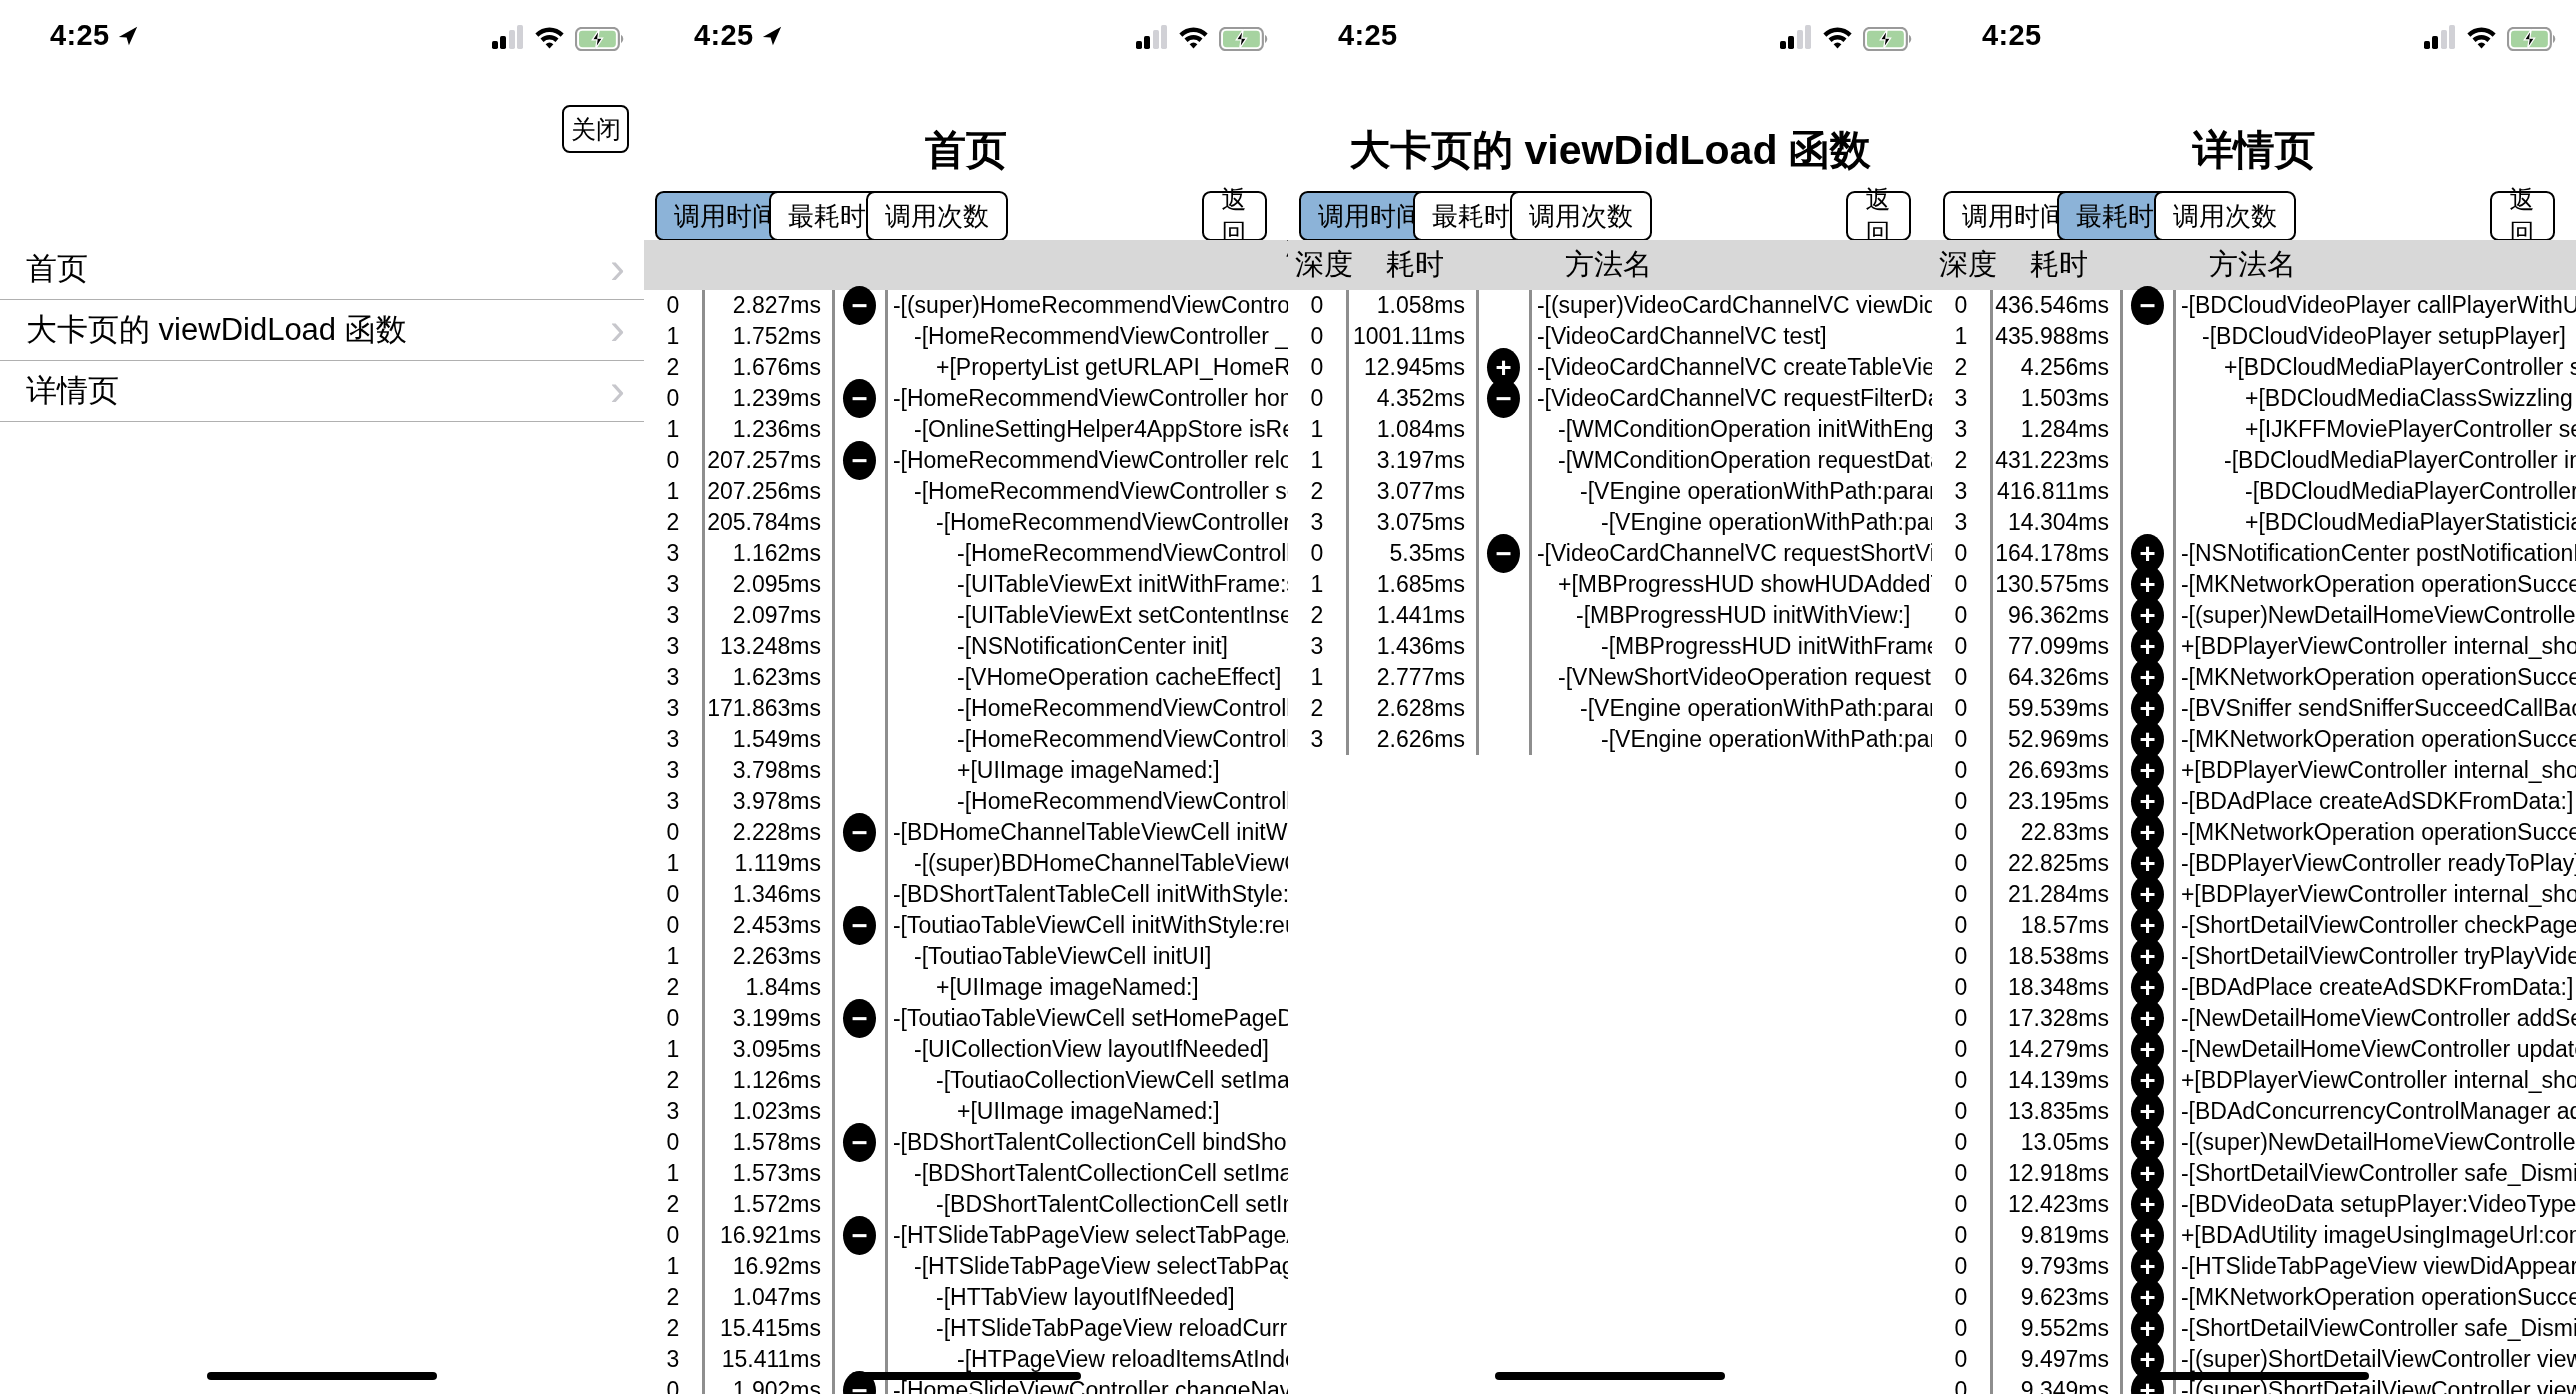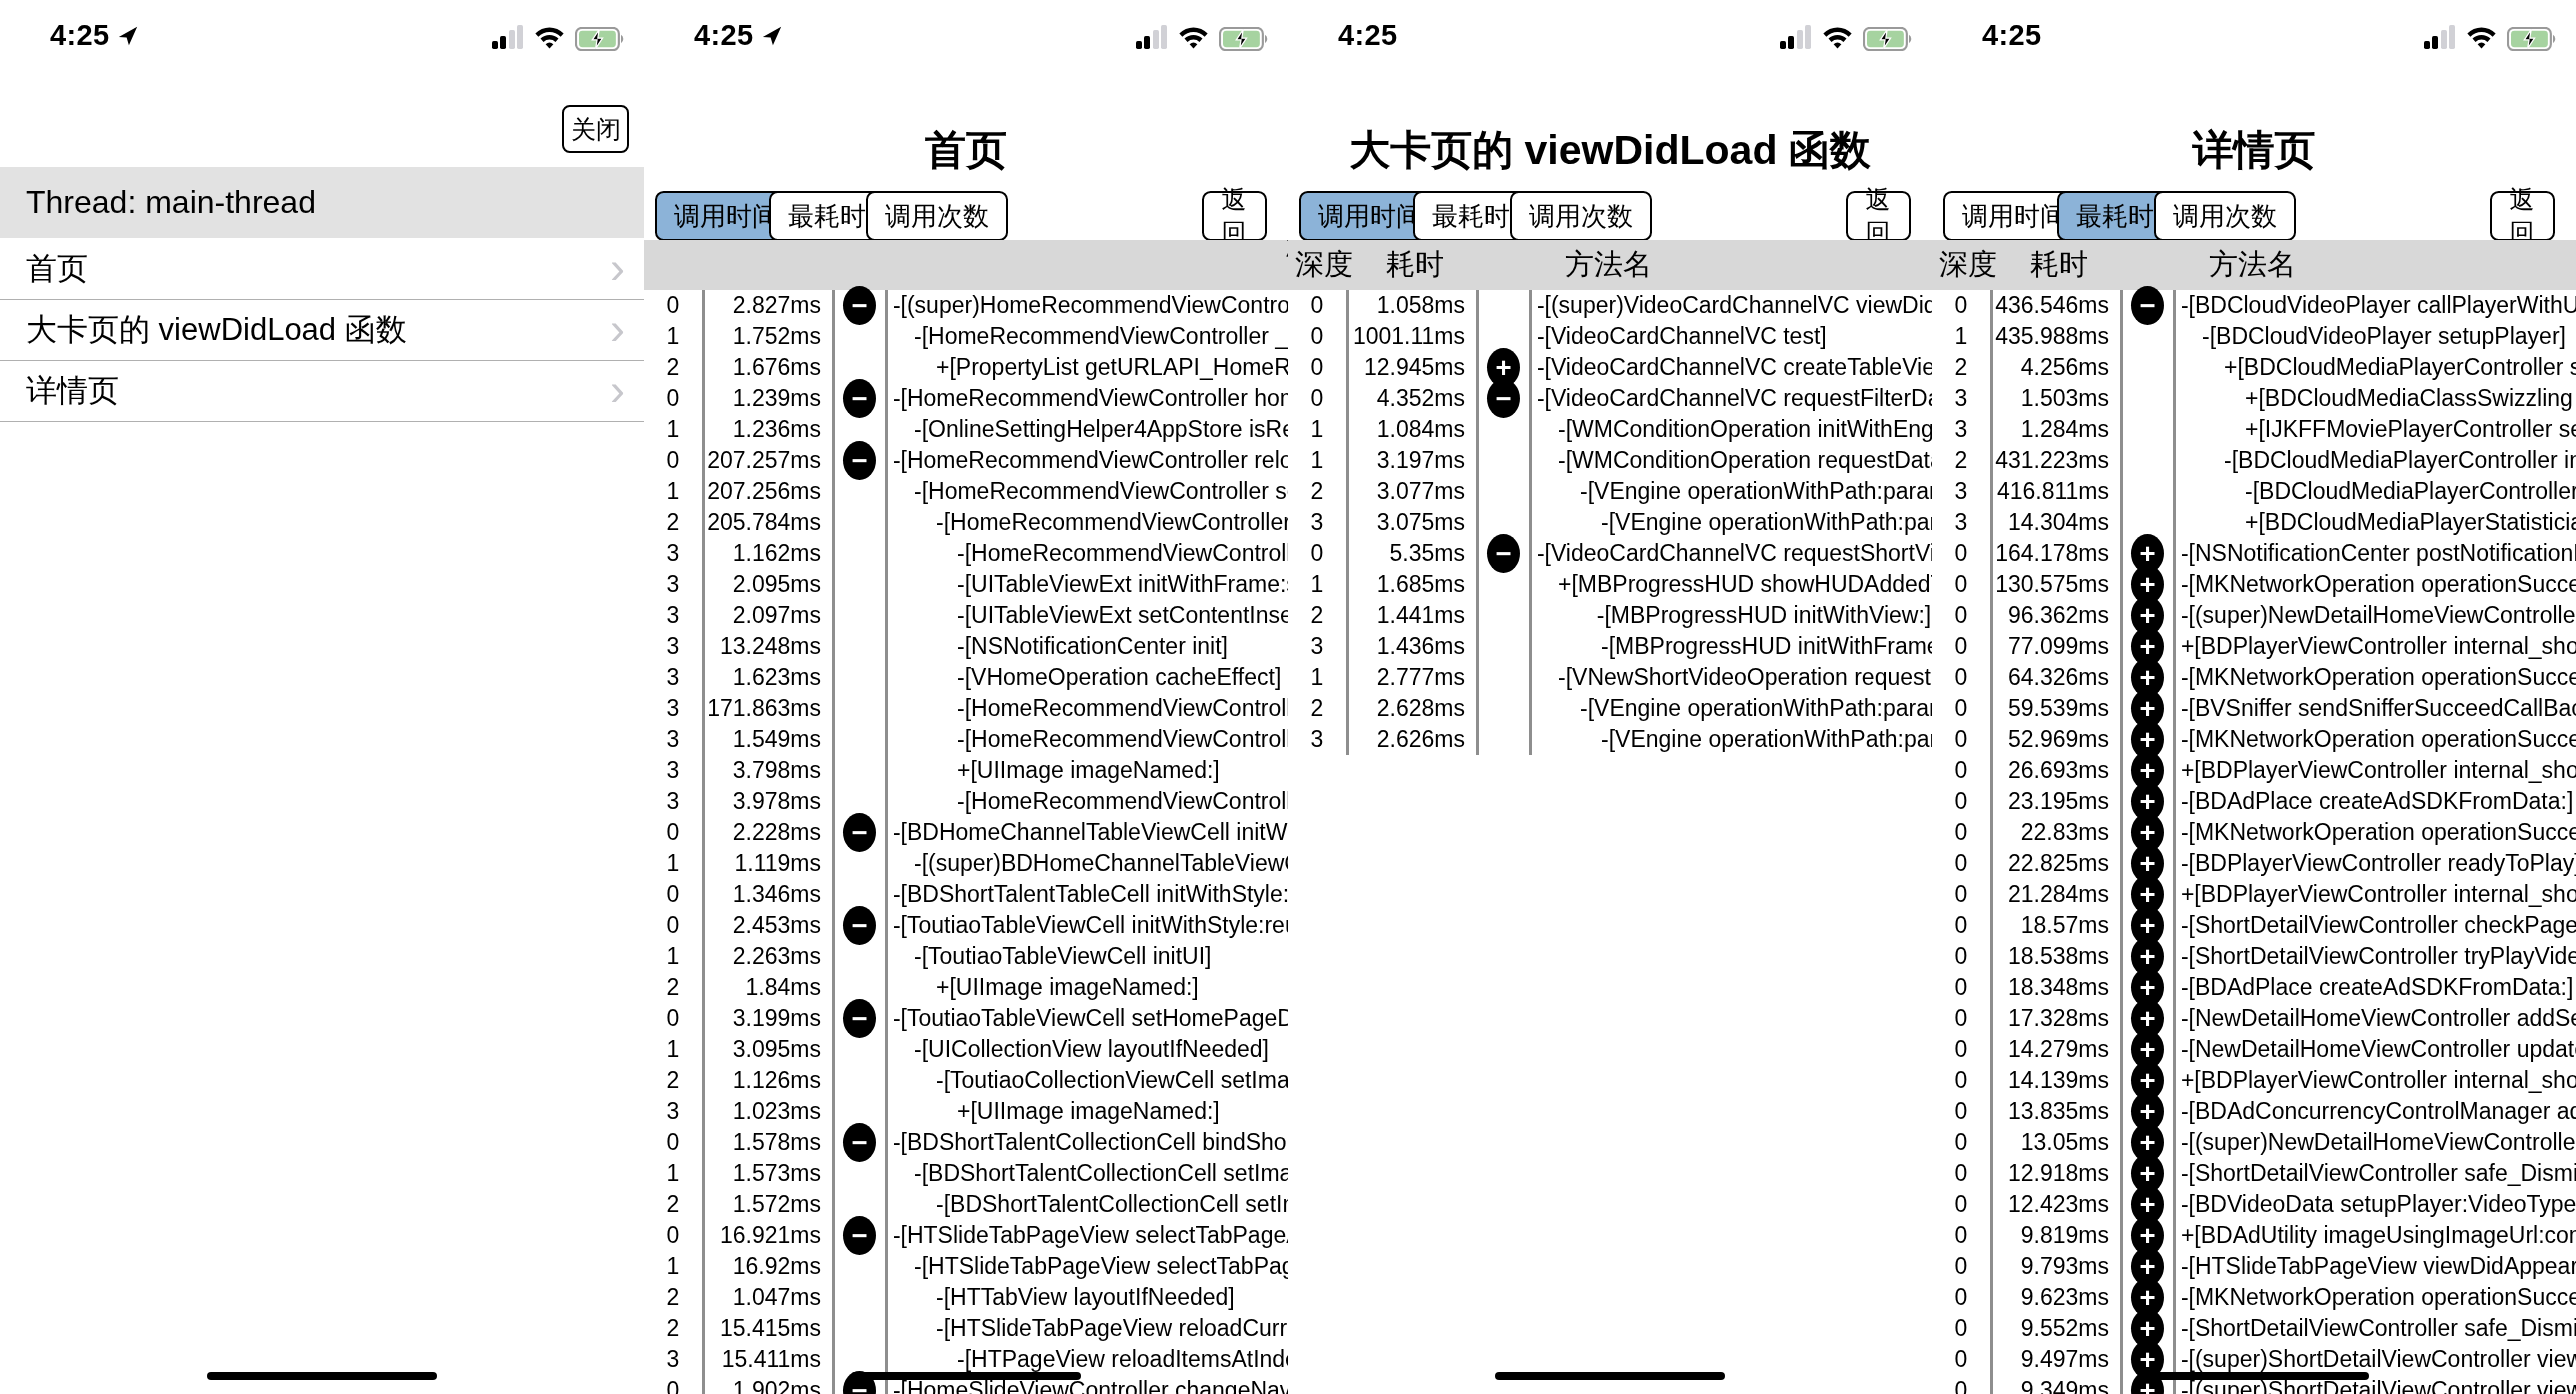--- a/index.html
+++ b/index.html
@@ -82,21 +82,20 @@
       <span>
         <svg width="50" height="24" viewBox="0 0 58 28">
             <rect x="1" y="1" width="50" height="26" rx="7" fill="#fff" stroke="#9a9a9a" stroke-width="2.5"></rect>
             <rect x="4.5" y="4.5" width="43" height="19" rx="4" fill="#a6d3a0"></rect>
             <path d="M28 3 L20 15 L25.5 15 L24 25 L32 13 L26.5 13 Z" fill="#000" stroke="#fff" stroke-width="1.5"></path>
             <path d="M53.5 9 A6 6 0 0 1 53.5 19 Z" fill="#9a9a9a"></path>
           </svg>
       </span>
     </div>
     <button class="close-btn">关闭</button>
-    <div class="thread-banner">Thread: main-thread</div>
     <div class="menu-list" id="menu-list">
   <div class="menu-item">
     <span>首页</span>
     <span class="chev">›</span>
   </div>
 
   <div class="menu-item">
     <span>大卡页的 viewDidLoad 函数</span>
     <span class="chev">›</span>
   </div>
@@ -615,21 +614,21 @@
             </span>
     <span class="c-method" style="padding-left: 28px;">+[MBProgressHUD showHUDAddedTo</span>
   </div>
 
   <div class="trow">
     <span class="c-depth">2</span>
     <span class="c-time">1.441ms</span>
     <span class="c-btn">
               <span class="circle" style="visibility: hidden;"></span>
             </span>
-    <span class="c-method" style="padding-left: 66px; text-align: center;">-[MBProgressHUD initWithView:]</span>
+    <span class="c-method" style="padding-left: 46px;">-[MBProgressHUD initWithView:]</span>
   </div>
 
   <div class="trow">
     <span class="c-depth">3</span>
     <span class="c-time">1.436ms</span>
     <span class="c-btn">
               <span class="circle" style="visibility: hidden;"></span>
             </span>
     <span class="c-method" style="padding-left: 71px;">-[MBProgressHUD initWithFrame:</span>
   </div>

